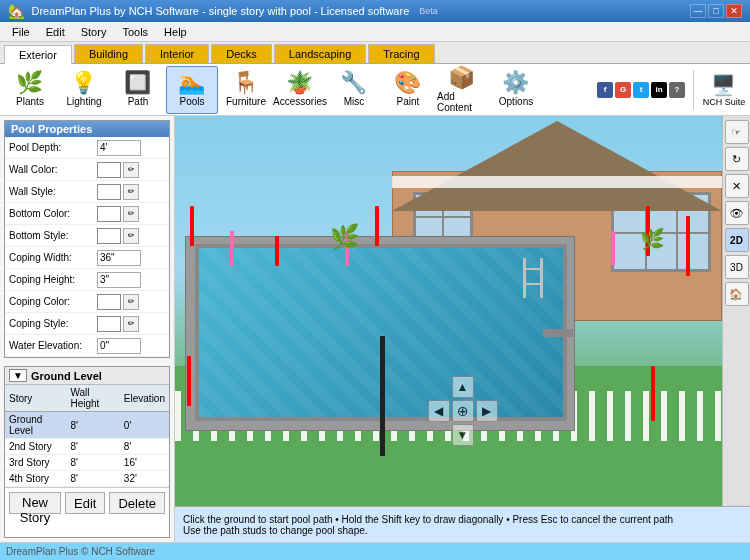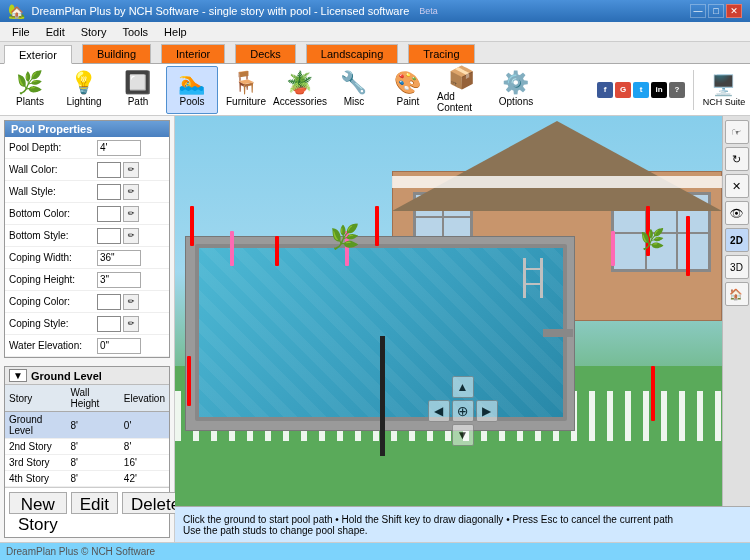--- a/index.html
+++ b/index.html
@@ -49,27 +49,27 @@
     }
 
     
     #tab-bar {
       background: #e8e8e8;
       height: 22px;
       display: flex;
       align-items: flex-end;
       border-bottom: 1px solid #aaa;
       padding: 0 4px;
-      gap: 10px;
+      gap: 2px;
     }
     .tab {
       padding: 3px 14px;
       border: 1px solid #bbb;
       border-bottom: none;
-      background: #f97316;
+      background: #eab308;
       cursor: pointer;
       font-size: 11px;
       height: 19px;
       display: flex; align-items: center;
     }
     .tab.active {
       background: white;
       border-bottom: 1px solid white;
       margin-bottom: -1px;
     }
@@ -229,21 +229,21 @@
     #story-buttons {
       display: flex;
       gap: 4px;
       padding: 4px;
       border-top: 1px solid #ccc;
     }
     .story-btn {
       border: 1px solid #aaa;
       background: #f0f0f0;
       padding: 2px 8px;
-      font-size: 17px;
+      font-size: 13px;
       cursor: pointer;
       height: 22px;
     }
 
     
     #right-panel {
       flex: 1;
       display: flex;
       flex-direction: column;
       position: relative;
@@ -603,21 +603,21 @@
             <td>8'</td>
           </tr>
           <tr>
             <td>3rd Story</td>
             <td>8'</td>
             <td>16'</td>
           </tr>
           <tr>
             <td>4th Story</td>
             <td>8'</td>
-            <td>42'</td>
+            <td>32'</td>
           </tr>
         </tbody>
       </table>
       <div id="story-buttons">
         <button class="story-btn">New Story</button>
         <button class="story-btn">Edit</button>
         <button class="story-btn">Delete</button>
       </div>
     </div>
 

